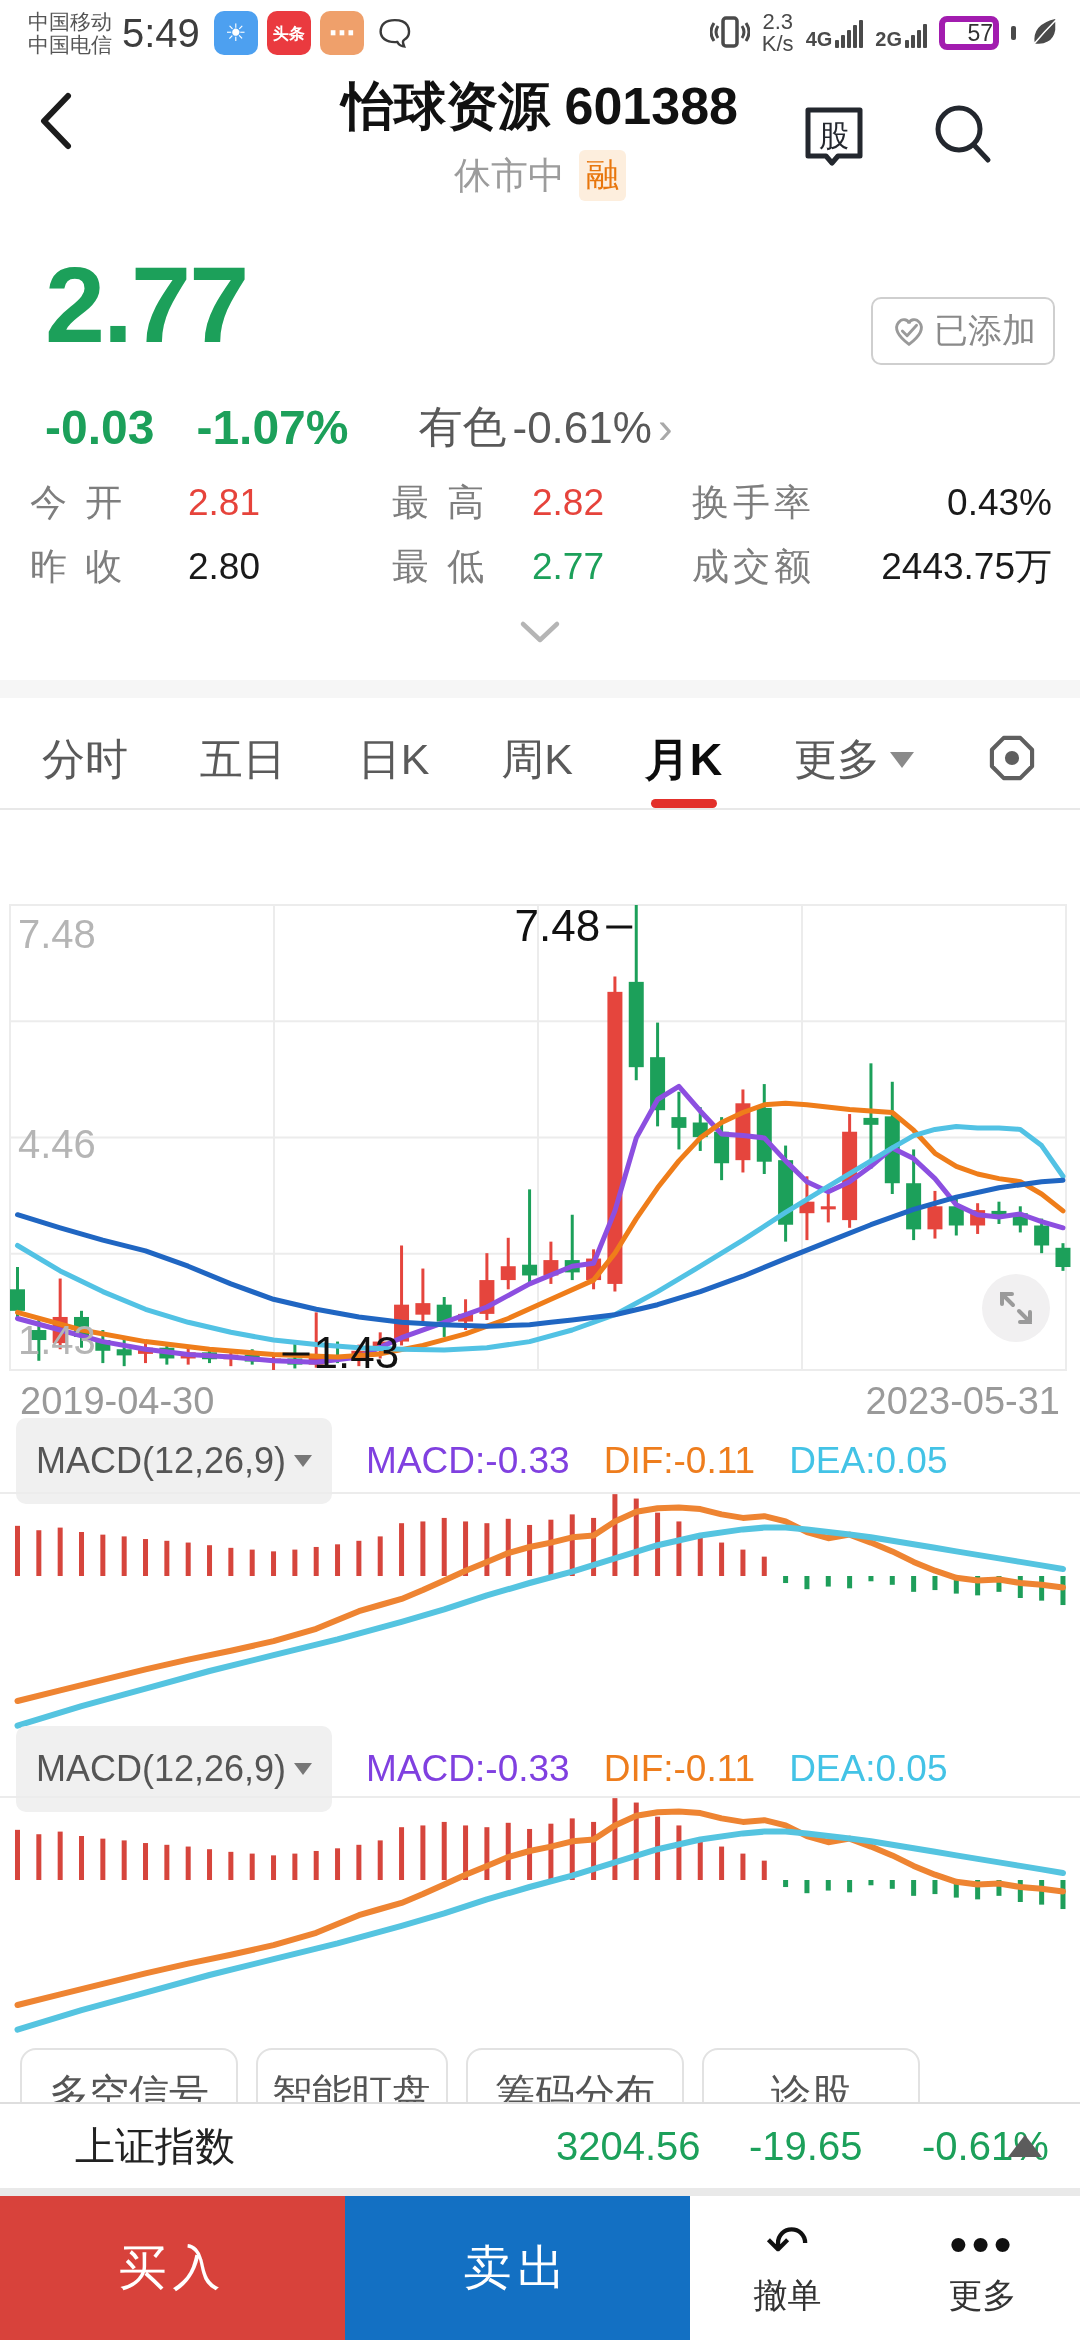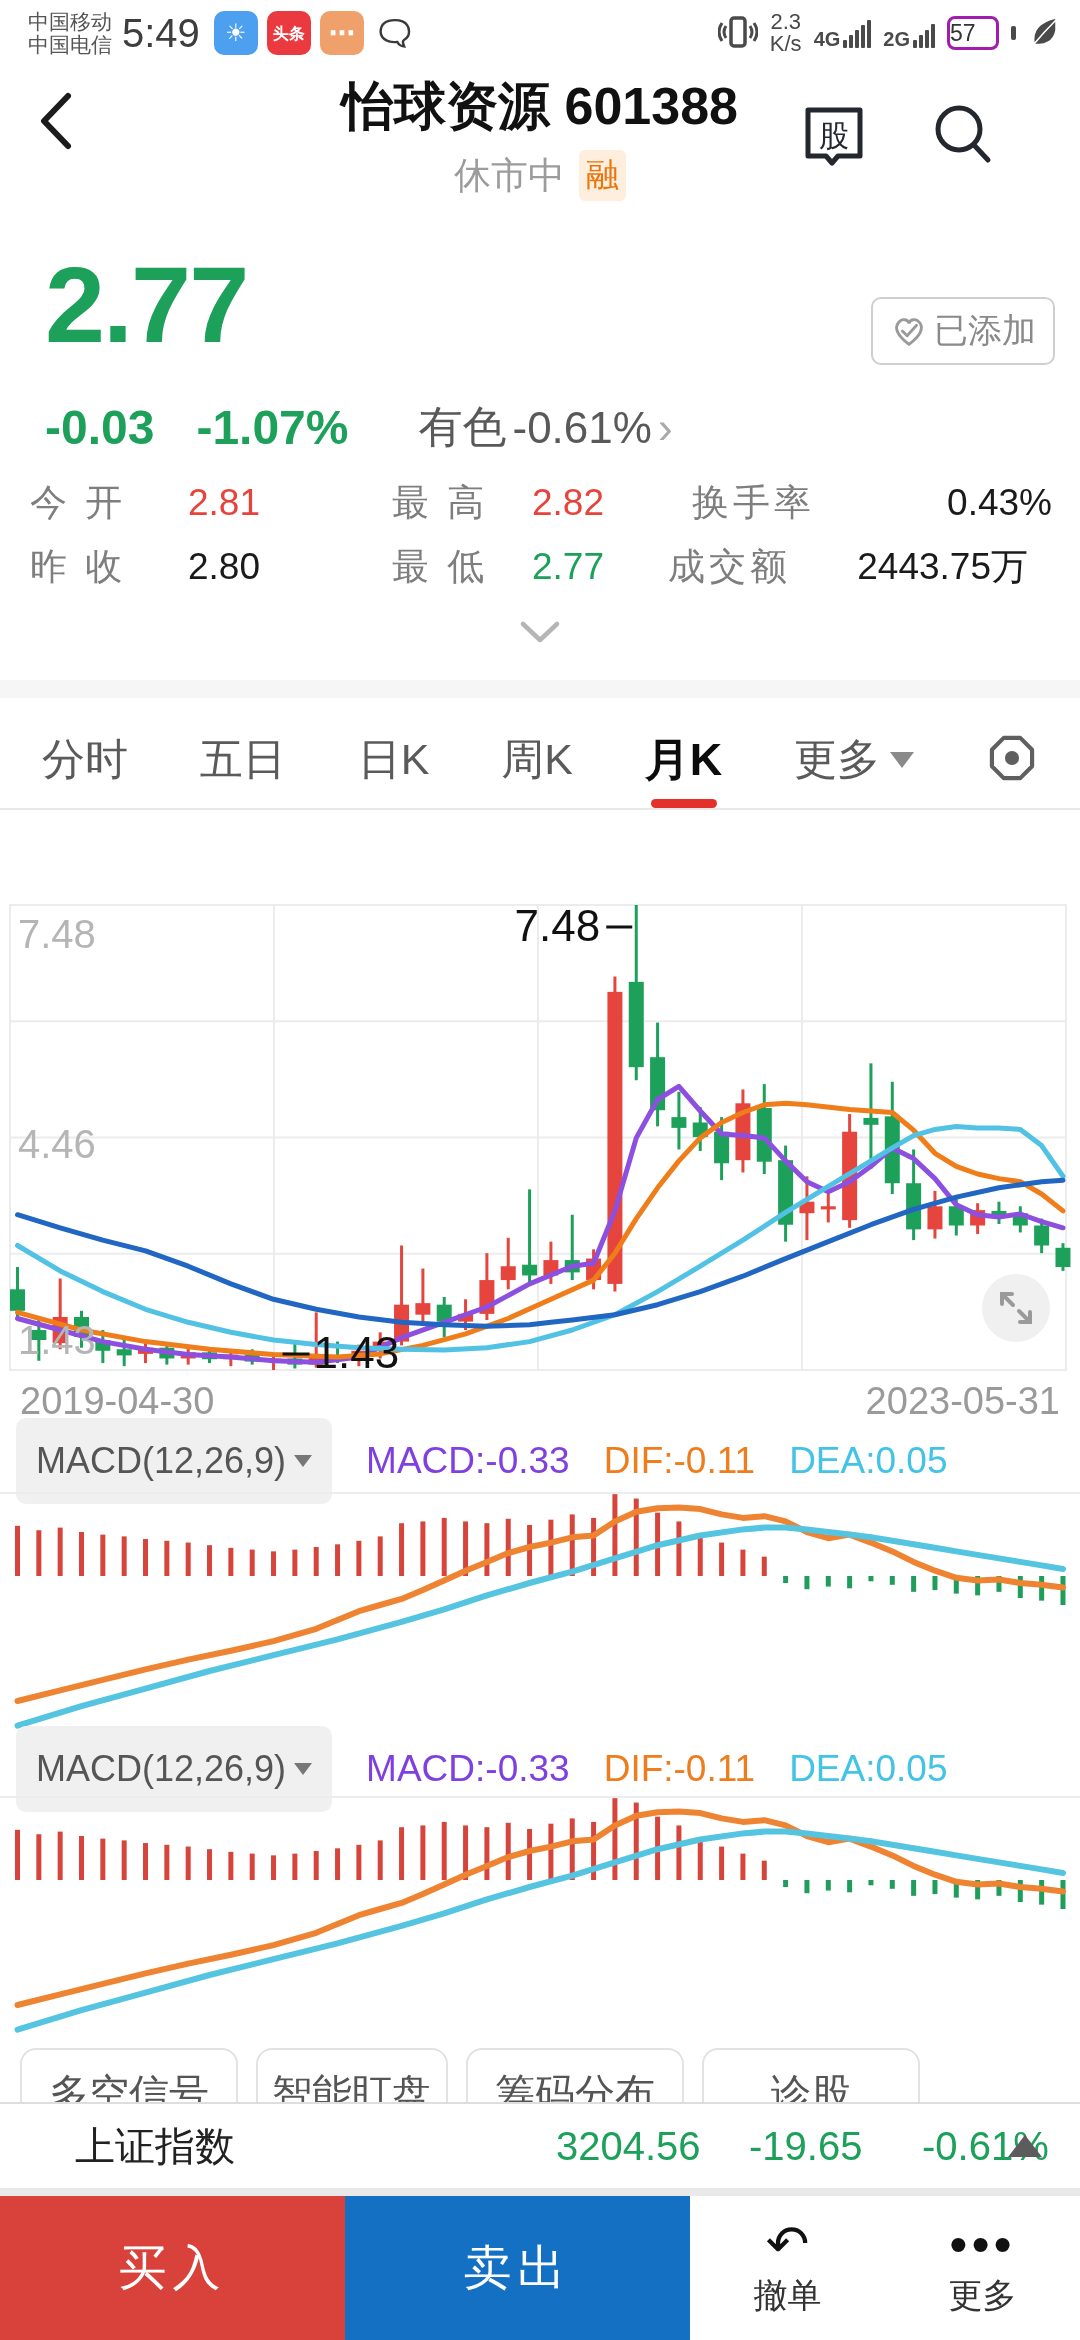--- a/index.html
+++ b/index.html
@@ -16,21 +16,21 @@
   .ai-weather{background:#4da0f0;font-size:24px;}
   .ai-toutiao{background:#ea3a3f;font-size:16px;line-height:17px;text-align:center;}
   .ai-chat{background:#efa06b;font-size:26px;}
   .ai-wechat{background:#fff;color:#3a3a3a;font-size:34px;}
   .sb-right{margin-left:auto;display:flex;align-items:center;gap:12px;}
   .kbs{font-size:22px;line-height:22px;color:#4a4a4a;text-align:center;}
   .netblock{display:flex;align-items:flex-end;gap:3px;}
   .netlabel{font-size:20px;font-weight:bold;color:#4a4a4a;line-height:18px;}
   .bars{display:flex;align-items:flex-end;gap:2px;height:30px;}
   .bars i{display:block;width:4px;background:#4a4a4a;border-radius:1px;}
-  .battery{position:relative;width:52px;height:34px;border:3px solid #a21caf;border-radius:8px;display:flex;align-items:center;justify-content:flex-start;font-size:23px;color:#333;}
+  .battery{position:relative;width:60px;height:34px;border:6px solid #a21caf;border-radius:8px;display:flex;align-items:center;justify-content:flex-end;font-size:23px;color:#333;}
   .battery::before{content:"";position:absolute;left:0;top:0;bottom:0;width:56%;background:#c9c9c9;z-index:-1;}
   .batttip{width:5px;height:14px;background:#4a4a4a;border-radius:2px;}
 
   
   .hdr-title{top:72px;left:0;width:1080px;text-align:center;font-size:52px;font-weight:bold;color:#111;}
   .hdr-sub{top:150px;left:0;width:1080px;display:flex;justify-content:center;align-items:center;gap:14px;}
   .hdr-substatus{font-size:37px;color:#9c9c9c;}
   .badge-rong{font-size:33px;color:#e8760c;background:#fdeedd;padding:3px 7px;border-radius:6px;}
   .backbtn{top:86px;left:28px;width:60px;height:70px;}
   .stockbadge{top:104px;left:802px;width:64px;height:70px;}
@@ -209,21 +209,21 @@
       <span class="stat-val">0.43%</span>
   </div>
   <div class="abs statrow" style="top:542px;left:30px;width:230px;">
     <span class="stat-label">昨 收</span>
       <span class="stat-val">2.80</span>
   </div>
   <div class="abs statrow" style="top:542px;left:392px;width:212px;">
     <span class="stat-label">最 低</span>
       <span class="stat-val v-green">2.77</span>
   </div>
-  <div class="abs statrow" style="top:542px;left:668px;width:360px;">
+  <div class="abs statrow" style="top:542px;left:692px;width:360px;">
     <span class="stat-label">成交额</span>
       <span class="stat-val">2443.75万</span>
   </div>
 
   <div class="abs collapse-chev">
     <svg width="54" height="30" viewBox="0 0 54 30">
       <polyline points="10,6 27,22 44,6" fill="none" stroke="#b5b5b5" stroke-width="4.5" stroke-linecap="round" stroke-linejoin="round"></polyline>
     </svg>
   </div>
   <div class="abs divband"></div>

